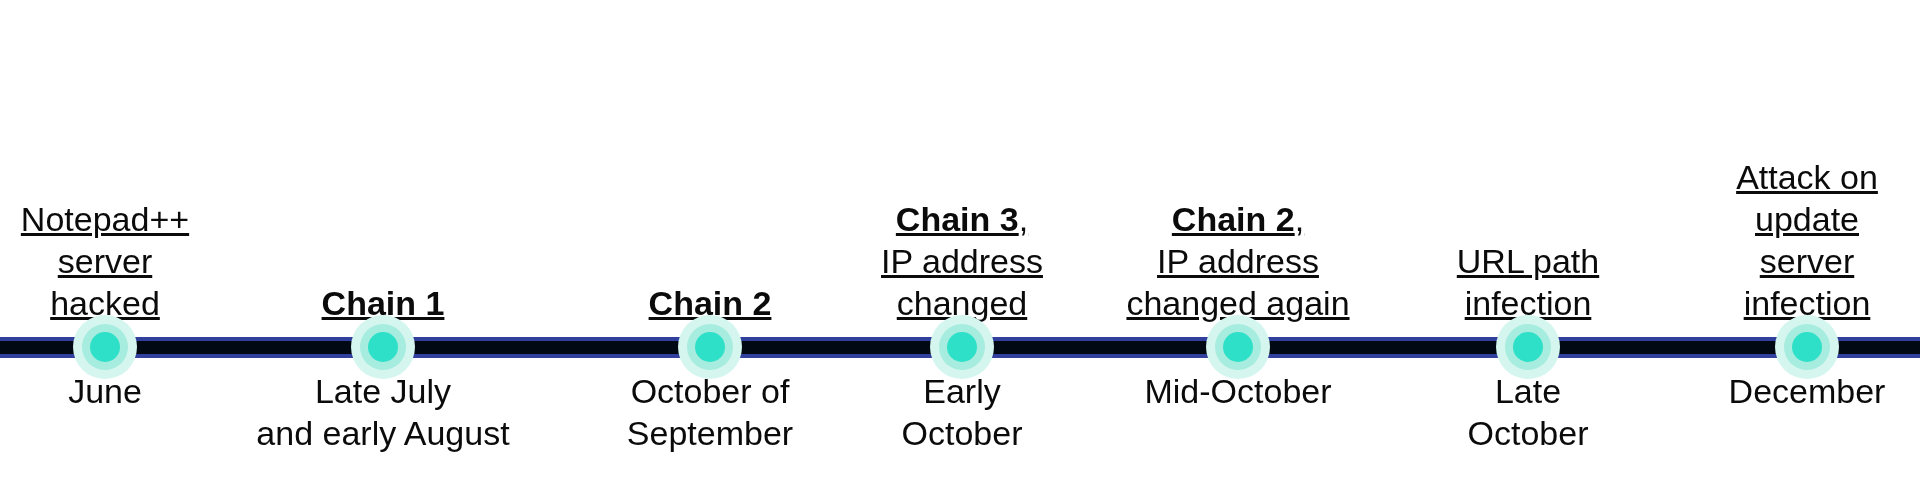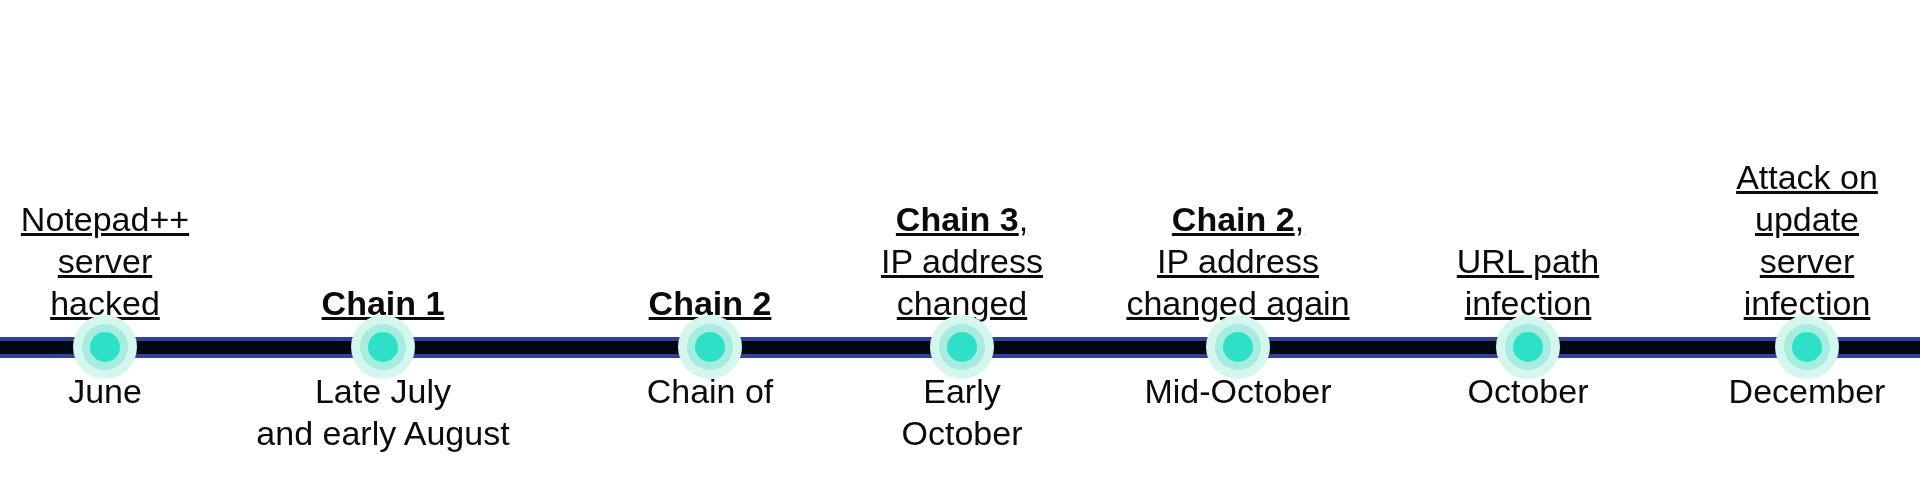--- a/index.html
+++ b/index.html
@@ -168,21 +168,22 @@
         </div>
       </div>
       <div class="event" style="left: 710px;">
         <div class="label-above"><span class="line"><span class="strong">Chain 2</span></span></div>
         <div class="marker">
           <div class="ring r3"></div>
           <div class="ring r2"></div>
           <div class="ring r1"></div>
         </div>
         <div class="label-below">
-          <span class="line">Chain of</span>
+          <span class="line">October of</span>
+          <span class="line">September</span>
         </div>
       </div>
       <div class="event" style="left: 962px;">
         <div class="label-above"><span class="line"><span class="strong">Chain 3</span><span>,</span></span><span class="line"><span>IP address</span></span><span class="line"><span>changed</span></span></div>
         <div class="marker">
           <div class="ring r3"></div>
           <div class="ring r2"></div>
           <div class="ring r1"></div>
         </div>
         <div class="label-below">
@@ -202,20 +203,21 @@
         </div>
       </div>
       <div class="event" style="left: 1528px;">
         <div class="label-above"><span class="line"><span>URL path</span></span><span class="line"><span>infection</span></span></div>
         <div class="marker">
           <div class="ring r3"></div>
           <div class="ring r2"></div>
           <div class="ring r1"></div>
         </div>
         <div class="label-below">
+          <span class="line">Late</span>
           <span class="line">October</span>
         </div>
       </div>
       <div class="event" style="left: 1807px;">
         <div class="label-above"><span class="line"><span>Attack on</span></span><span class="line"><span>update</span></span><span class="line"><span>server</span></span><span class="line"><span>infection</span></span></div>
         <div class="marker">
           <div class="ring r3"></div>
           <div class="ring r2"></div>
           <div class="ring r1"></div>
         </div>

